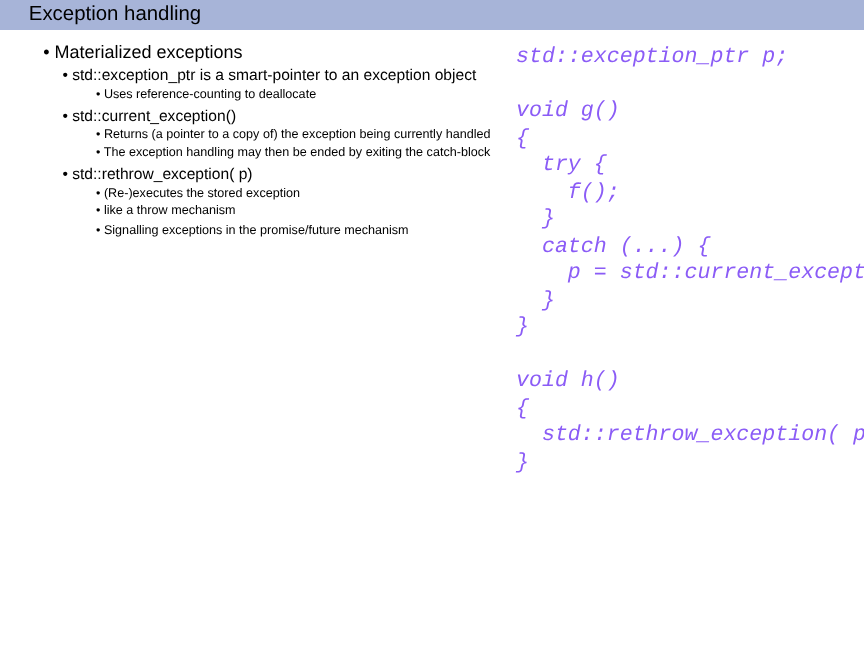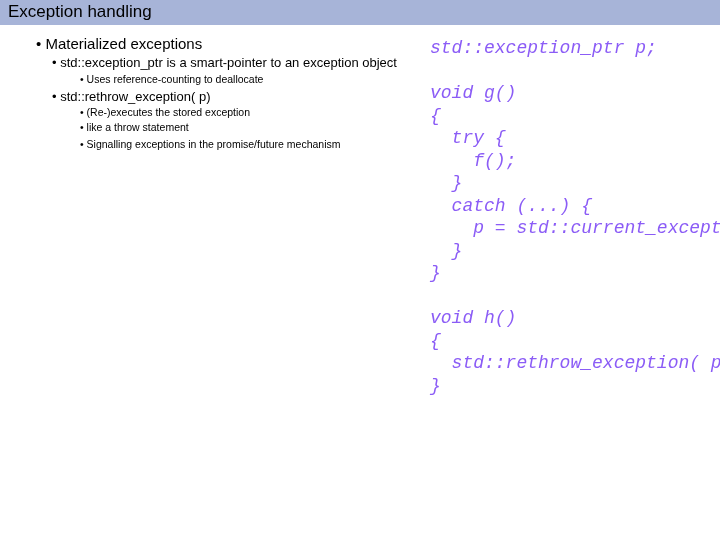--- a/index.html
+++ b/index.html
@@ -6,21 +6,21 @@
     margin: 0;
     padding: 0;
     font-family: Verdana, Arial, sans-serif;
     width: 720px;
     height: 540px;
     background: #fff;
     overflow: hidden;
   }
   .title-bar {
     background: #a7b4d8;
-    padding: 2px 8px 3px 8px;
+    padding: 2px 8px 3px 24px;
     font-size: 17px;
     color: #000;
   }
   .content {
     display: flex;
     padding: 10px 6px 8px 22px;
   }
   .left {
     flex: 0 0 400px;
   }
@@ -78,23 +78,28 @@
   <div class="left">
     <div class="h1">
       <span class="b"></span><span>Materialized exceptions</span>
     </div>
     <ul class="l1">
       <li>
         <div class="l1-txt b">std::exception_ptr is a smart-pointer to an exception object</div>
         <div class="l2-txt b">Uses reference-counting to deallocate</div>
       </li>
       <li>
+        <div class="l1-txt b">std::current_exception()</div>
+        <div class="l2-txt b">Returns (a pointer to a copy of) the exception being currently handled</div>
+        <div class="l2-txt b">The exception handling may then be ended by exiting the catch-block</div>
+      </li>
+      <li>
         <div class="l1-txt b">std::rethrow_exception( p)</div>
         <div class="l2-txt b">(Re-)executes the stored exception</div>
-        <div class="l2-txt b">like a throw statement</div>
+        <div class="l2-txt b">like a throw mechanism</div>
       </li>
       <li>
         <div class="l2-txt b">Signalling exceptions in the promise/future mechanism</div>
       </li>
     </ul>
   </div>
   <div class="right">
     <div class="code">std::exception_ptr p;
 
 void g()

